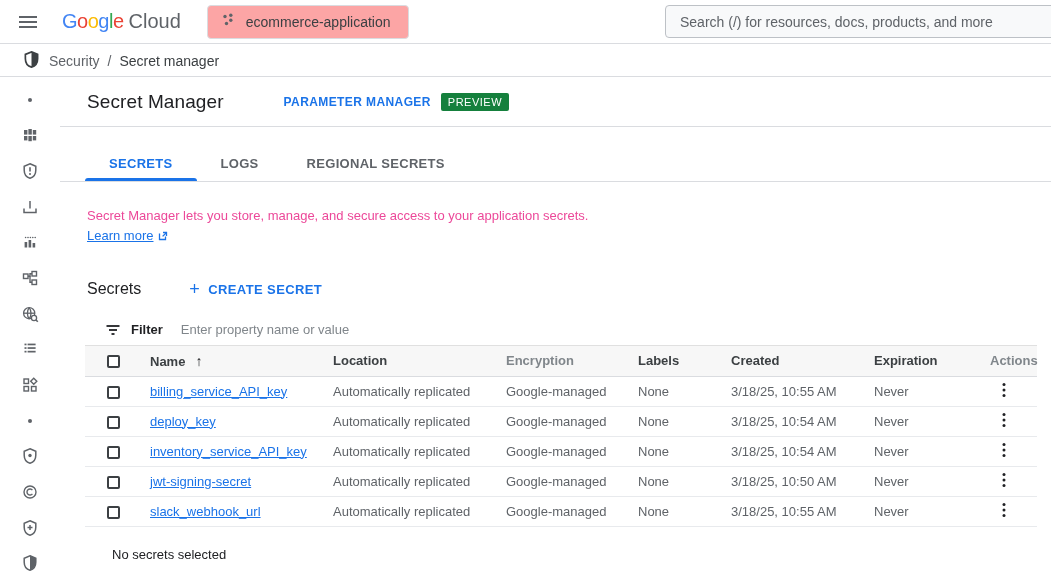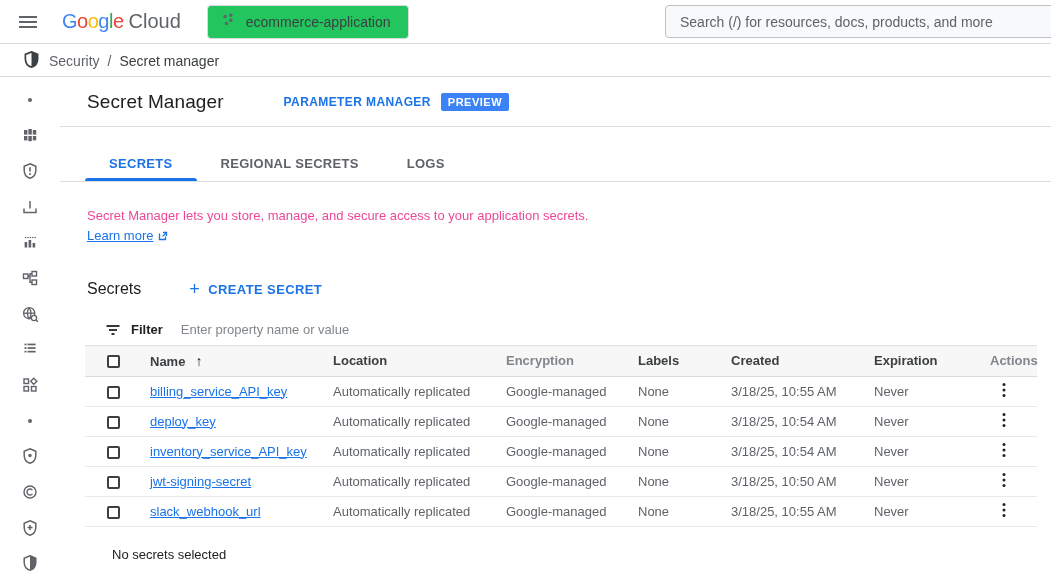--- a/index.html
+++ b/index.html
@@ -10,21 +10,21 @@
   .topbar { position:absolute; left:0; top:0; width:1051px; height:44px; background:#fff;
     border-bottom:1px solid #dadce0; display:flex; align-items:center; overflow:hidden; }
   .hamburger { width:40px; height:40px; margin-left:8px; background:none; border:none; cursor:pointer;
     display:flex; flex-direction:column; justify-content:center; align-items:center; gap:3px; }
   .hamburger i { display:block; width:18px; height:2px; background:#5f6368; }
   .logo { display:flex; align-items:baseline; margin-left:14px; font-size:20px; cursor:pointer; }
   .logo .gl { font-weight:500; letter-spacing:-0.5px; }
   .l-b{color:#4285F4}.l-r{color:#EA4335}.l-y{color:#FBBC05}.l-g{color:#34A853}
   .logo .cloud { color:#5f6368; margin-left:5px; font-weight:400; }
   .project-btn { margin-left:26px; height:34px; min-width:202px; padding:0 16px 0 12px;
-    background:#22c55e; border:1px solid #dadce0; border-radius:4px; display:flex; align-items:center; gap:10px;
+    background:#fca5a5; border:1px solid #dadce0; border-radius:4px; display:flex; align-items:center; gap:10px;
     font-size:14px; color:#3c4043; cursor:pointer; font-family:inherit; }
   .searchbox { position:absolute; left:665px; top:5px; width:420px; height:33px;
     background:#f8f9fa; border:1px solid #bdc1c6; border-radius:4px; display:flex; align-items:center; }
   .searchbox input { flex:1; border:none; background:transparent; outline:none; padding:0 14px;
     font-size:14px; color:#202124; font-family:inherit; }
   .searchbox input::placeholder { color:#5f6368; }
 
   
   .crumbbar { position:absolute; left:0; top:45px; width:1051px; height:32px; background:#fff;
     border-bottom:1px solid #dadce0; display:flex; align-items:center; padding-left:22px; gap:8px; }
@@ -40,21 +40,21 @@
   .side-item svg { display:block; }
   .vdivider { position:absolute; left:60px; top:77px; width:1px; height:51px; background:#dadce0; }
 
   
   .content { position:absolute; left:60px; top:77px; width:991px; height:504px; background:#fff; }
   .titlerow { height:50px; display:flex; align-items:center; padding-left:27px;
     border-bottom:1px solid #dadce0; }
   .titlerow h1 { font-size:19px; font-weight:500; color:#202124; letter-spacing:0.1px; }
   .pm-link { margin-left:60px; color:#1a73e8; font-size:12px; font-weight:700; letter-spacing:0.4px;
     text-decoration:none; cursor:pointer; }
-  .preview-badge { margin-left:10px; background:#3b82f6; color:#fff; font-size:11px; font-weight:700;
+  .preview-badge { margin-left:10px; background:#15803d; color:#fff; font-size:11px; font-weight:400;
     letter-spacing:0.5px; padding:3px 7px; border-radius:2px; }
 
   .tabs { display:flex; margin-top:18px; padding-left:25px; border-bottom:1px solid #dadce0; }
   .tab { padding:0 24px; height:36px; display:flex; align-items:center; background:none; border:none;
     font-size:13px; font-weight:600; letter-spacing:0.3px; color:#5f6368; cursor:pointer;
     font-family:inherit; position:relative; }
   .tab.active { color:#1a73e8; }
   .tab.active::after { content:""; position:absolute; left:0; right:0; bottom:0; height:3px;
     background:#1a73e8; border-radius:3px 3px 0 0; }
 
@@ -270,22 +270,22 @@
 <div class="content">
 
   <div class="titlerow">
     <h1>Secret Manager</h1>
     <a class="pm-link">PARAMETER MANAGER</a>
     <span class="preview-badge">PREVIEW</span>
   </div>
 
   <div class="tabs">
     <button class="tab active">SECRETS</button>
+    <button class="tab">LOGS</button>
     <button class="tab">REGIONAL SECRETS</button>
-    <button class="tab">LOGS</button>
   </div>
 
   <p class="desc">Secret Manager lets you store, manage, and secure access to your application secrets.</p>
   <a class="learnmore">
     <span>Learn more</span>
     <svg width="12" height="12" viewBox="0 0 12 12">
       <g fill="none" stroke="#1a73e8" stroke-width="1.3">
         <path d="M2.5 3.5 v6 h6 v-3"></path>
           <path d="M6 2.5 h3.5 v3.5"></path>
           <line x1="9.3" y1="2.7" x2="5.6" y2="6.4"></line>

